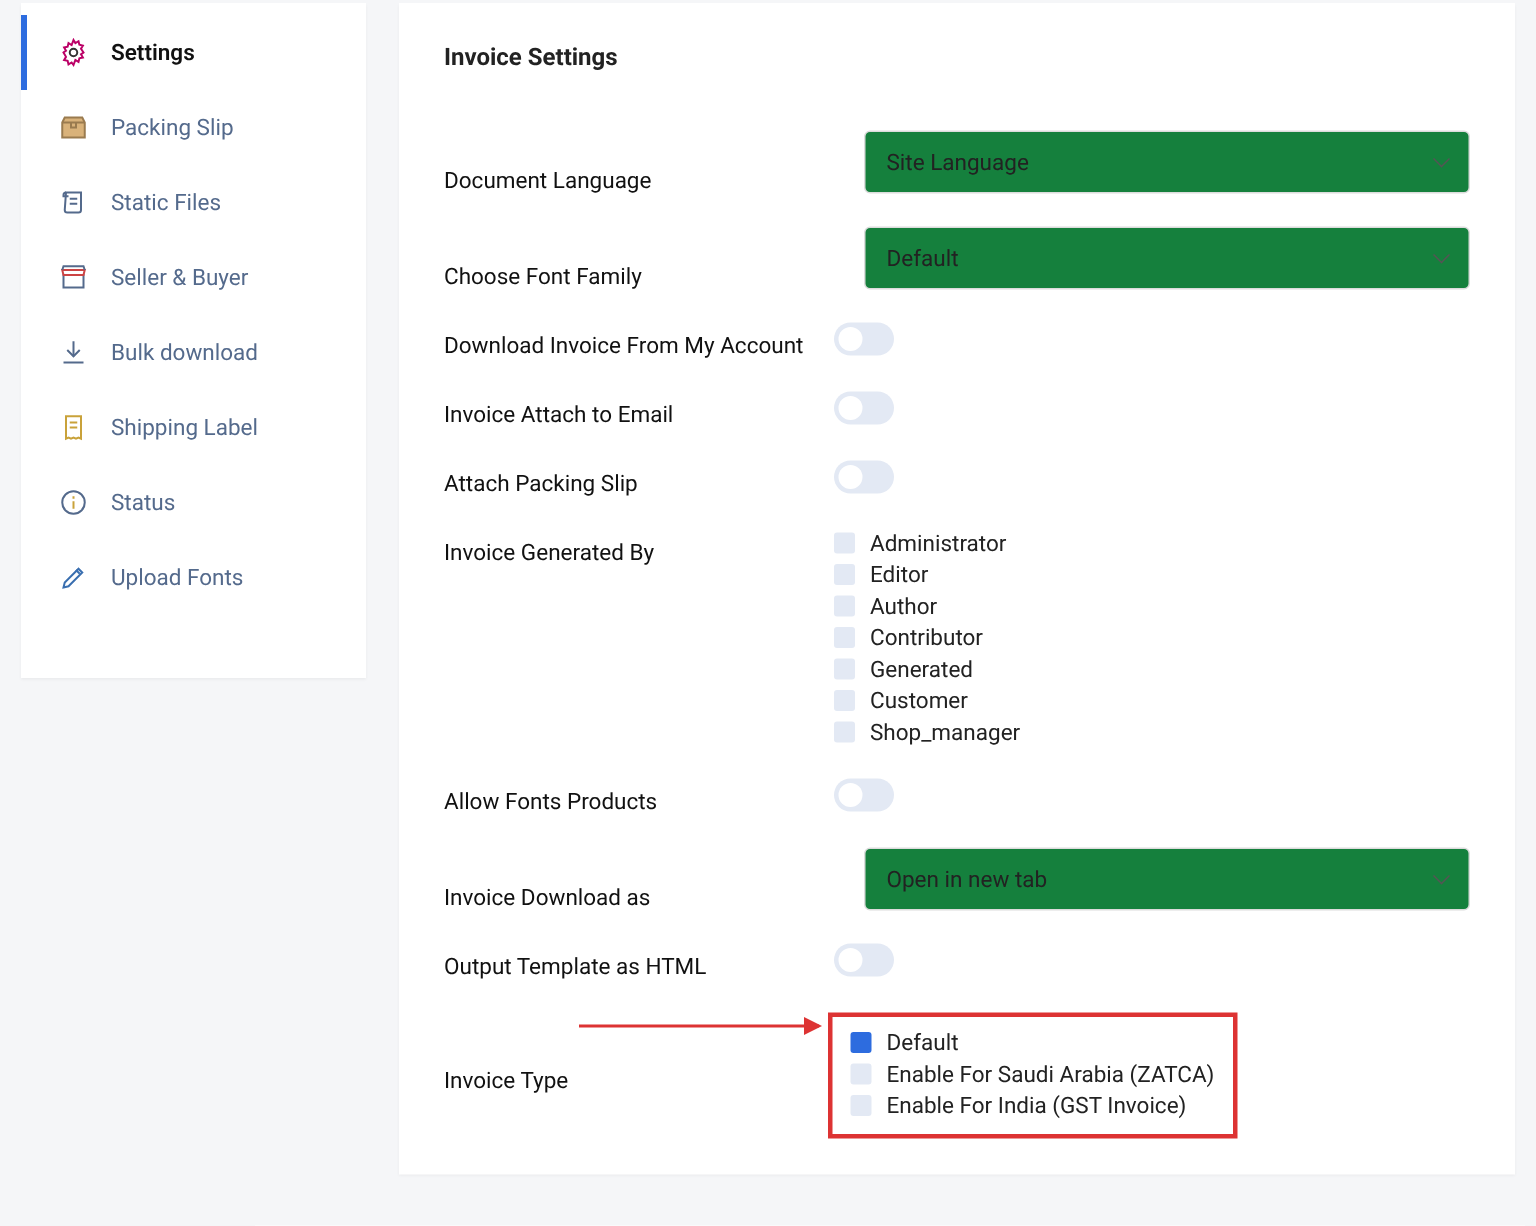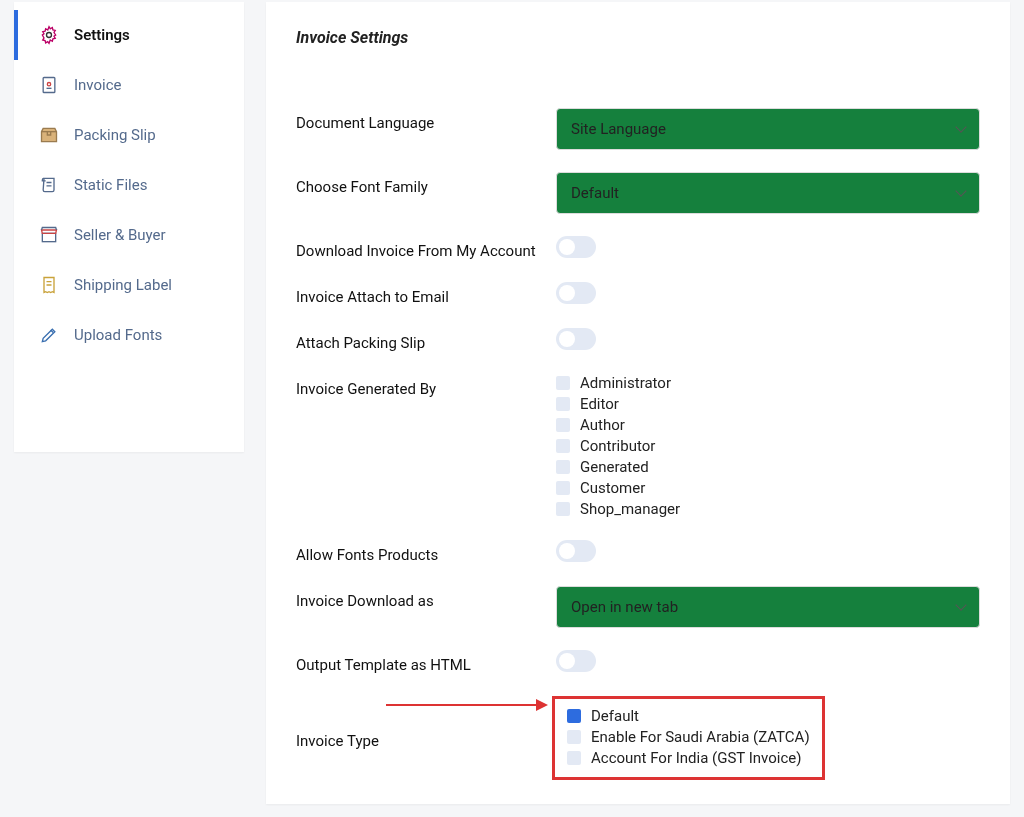--- a/index.html
+++ b/index.html
@@ -54,29 +54,28 @@
     flex-direction: column;
   }
   .panel {
     background: #fff;
     padding: 26px 30px 18px 30px;
     box-shadow: 0 1px 2px rgba(0,0,0,0.05);
   }
   .panel-title {
     font-weight: 700;
     font-size: 16px;
-    margin-bottom: 61px;
-    font-style: italic;
+    margin-bottom: 40px;
   }
   .row {
     display: flex;
     align-items: flex-start;
     margin-bottom: 22px;
   }
-  .row.select-row { align-items: flex-start; }
+  .row.select-row { align-items: flex-end; gap: 20px; }
   .row-label {
     width: 260px;
     flex: 0 0 260px;
     font-size: 15px;
     color: #111;
     padding-top: 6px;
   }
   .row-control { flex: 1; position: relative; }
   .select {
     width: 100%;
@@ -169,30 +168,20 @@
     <div class="side-item active">
       <span class="side-icon">
         <svg viewBox="0 0 24 24" width="20" height="20" fill="none" stroke="#333" stroke-width="1.6">
           <circle cx="12" cy="12" r="3"></circle>
           <path d="M12 2l1.5 2.5L16 3l.7 2.8 2.8.7-1.5 2.5L20 12l-2 1.5 1.5 2.5-2.8.7-.7 2.8-2.5-1.5L12 22l-1.5-2-2.5 1.5-.7-2.8-2.8-.7 1.5-2.5L4 12l2-1.5L4.5 8l2.8-.7.7-2.8 2.5 1.5z" stroke="#b06"></path>
         </svg>
       </span>
       <span class="side-label">Settings</span>
     </div>
 
-    <div class="side-item">
-      <span class="side-icon">
-        <svg viewBox="0 0 24 24" width="20" height="20" fill="none" stroke="#546a8c" stroke-width="1.6">
-          <rect x="5" y="3" width="14" height="18" rx="1"></rect>
-            <circle cx="12" cy="11" r="2" stroke="#c44"></circle>
-            <path d="M9 16h6"></path>
-        </svg>
-      </span>
-      <span class="side-label">Invoice</span>
-    </div>
 
     <div class="side-item">
       <span class="side-icon">
         <svg viewBox="0 0 24 24" width="20" height="20" fill="none" stroke="#9a7b4f" stroke-width="1.6">
           <path d="M3 8l2-4h14l2 4v12H3z" fill="#d9b27a" stroke="#9a7b4f"></path>
             <path d="M3 8h18"></path>
             <path d="M10 8v4h4V8"></path>
         </svg>
       </span>
       <span class="side-label">Packing Slip</span>
@@ -213,31 +202,50 @@
       <span class="side-icon">
         <svg viewBox="0 0 24 24" width="20" height="20" fill="none" stroke="#546a8c" stroke-width="1.6">
           <rect x="4" y="10" width="16" height="10"></rect>
             <path d="M3 6h18l-1 4H4z" stroke="#c44"></path>
             <path d="M3 6l1-3h16l1 3"></path>
         </svg>
       </span>
       <span class="side-label">Seller &amp; Buyer</span>
     </div>
 
+    <div class="side-item">
+      <span class="side-icon">
+        <svg viewBox="0 0 24 24" width="20" height="20" fill="none" stroke="#546a8c" stroke-width="1.6">
+          <path d="M12 3v12"></path>
+            <path d="M7 10l5 5 5-5"></path>
+            <path d="M4 20h16"></path>
+        </svg>
+      </span>
+      <span class="side-label">Bulk download</span>
+    </div>
 
     <div class="side-item">
       <span class="side-icon">
         <svg viewBox="0 0 24 24" width="20" height="20" fill="none" stroke="#c9a23a" stroke-width="1.6">
           <path d="M6 3h12v18l-2-1-2 1-2-1-2 1-2-1-2 1z"></path>
             <path d="M9 8h6M9 12h6"></path>
         </svg>
       </span>
       <span class="side-label">Shipping Label</span>
     </div>
 
+    <div class="side-item">
+      <span class="side-icon">
+        <svg viewBox="0 0 24 24" width="20" height="20" fill="none" stroke="#546a8c" stroke-width="1.6">
+          <circle cx="12" cy="12" r="9"></circle>
+            <path d="M12 7v2M12 11v6" stroke="#c9a23a"></path>
+        </svg>
+      </span>
+      <span class="side-label">Status</span>
+    </div>
 
     <div class="side-item">
       <span class="side-icon">
         <svg viewBox="0 0 24 24" width="20" height="20" fill="none" stroke="#3a6fb0" stroke-width="1.6">
           <path d="M4 20l4-1 11-11-3-3L5 16z"></path>
             <path d="M14 6l3 3"></path>
         </svg>
       </span>
       <span class="side-label">Upload Fonts</span>
     </div>
@@ -369,21 +377,21 @@
               <div class="check-item">
                   <span class="cbox checked"></span>
                   <span>Default</span>
                 </div>
               <div class="check-item">
                   <span class="cbox"></span>
                   <span>Enable For Saudi Arabia (ZATCA)</span>
                 </div>
               <div class="check-item">
                   <span class="cbox"></span>
-                  <span>Account For India (GST Invoice)</span>
+                  <span>Enable For India (GST Invoice)</span>
                 </div>
             </div>
           </div>
         </div>
       </div>
 
     </div>
 
   </div>
 </div>

